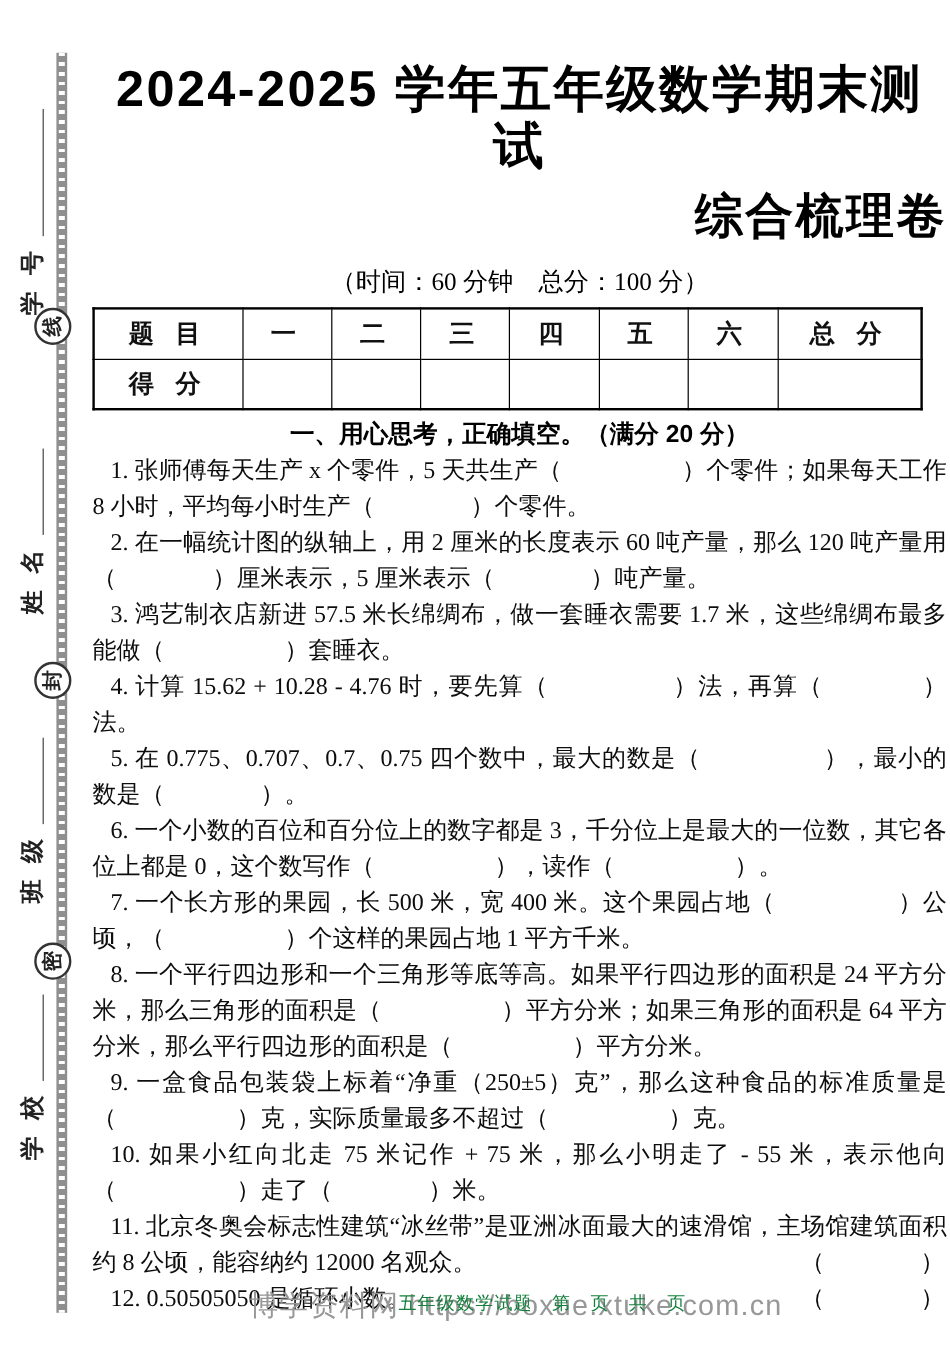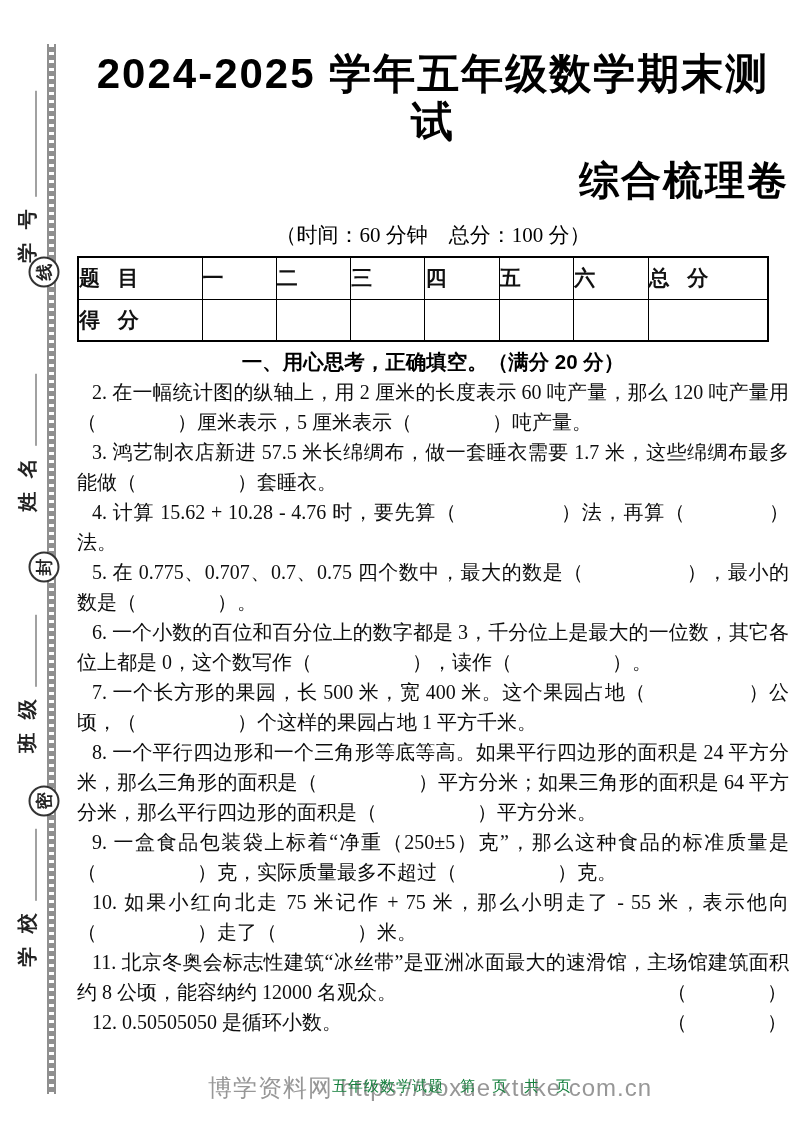--- a/index.html
+++ b/index.html
@@ -39,21 +39,21 @@
   .title1, .title2 {
     text-align:center; font-family:"Liberation Sans", sans-serif; font-weight:700; color:#000;
     letter-spacing:2px;
   }
   .title1 { margin-top:50px; font-size:42px; line-height:48px; }
   .title2 { margin-top:10px; font-size:40px; line-height:48px;text-align:right; }
   .subtitle { margin-top:18px; text-align:center; font-size:21px; line-height:26px; color:#000; }
 
   table.score { margin-top:8px; width:692px; border-collapse:collapse; table-layout:fixed; }
   table.score td {
-    border:1.5px solid #000; height:42px; vertical-align:middle;
+    border:1.5px solid #000; height:42px; text-align:center; vertical-align:middle;
     font-family:"Liberation Sans", sans-serif; font-weight:700; font-size:21px; letter-spacing:6px;
   }
   table.score td.rowhead { width:124px; }
   table.score td.lastcol { width:120px; }
   table.score { border:2px solid #000; }
 
   .sec-heading {
     margin-top:5px; font-family:"Liberation Sans", sans-serif; font-weight:700;
     font-size:20.5px; line-height:30px; color:#000;text-align:center;
   }
@@ -131,20 +131,21 @@
           <td></td>
           <td></td>
           <td></td>
           <td></td>
           <td class="lastcol"></td>
         </tr>
       </tbody>
     </table>
 
     <div class="sec-heading">一、用心思考，正确填空。（满分 20 分）</div>
+    <p class="q">1.  张师傅每天生产 x 个零件，5 天共生产（　　　　　）个零件；如果每天工作 8 小时，平均每小时生产（　　　　）个零件。</p>
     <p class="q">2.  在一幅统计图的纵轴上，用 2 厘米的长度表示 60 吨产量，那么 120 吨产量用（　　　　）厘米表示，5 厘米表示（　　　　）吨产量。</p>
     <p class="q">3.  鸿艺制衣店新进 57.5 米长绵绸布，做一套睡衣需要 1.7 米，这些绵绸布最多能做（　　　　　）套睡衣。</p>
     <p class="q">4.  计算 15.62 + 10.28 - 4.76 时，要先算（　　　　　）法，再算（　　　　）法。</p>
     <p class="q">5.  在 0.775、0.707、0.7、0.75 四个数中，最大的数是（　　　　　），最小的数是（　　　　）。</p>
     <p class="q">6.  一个小数的百位和百分位上的数字都是 3，千分位上是最大的一位数，其它各位上都是 0，这个数写作（　　　　　），读作（　　　　　）。</p>
     <p class="q">7.  一个长方形的果园，长 500 米，宽 400 米。这个果园占地（　　　　　）公顷，（　　　　　）个这样的果园占地 1 平方千米。</p>
     <p class="q">8.  一个平行四边形和一个三角形等底等高。如果平行四边形的面积是 24 平方分米，那么三角形的面积是（　　　　　）平方分米；如果三角形的面积是 64 平方分米，那么平行四边形的面积是（　　　　　）平方分米。</p>
     <p class="q">9.  一盒食品包装袋上标着“净重（250±5）克”，那么这种食品的标准质量是（　　　　　）克，实际质量最多不超过（　　　　　）克。</p>
     <p class="q">10.  如果小红向北走 75 米记作 + 75 米，那么小明走了 - 55 米，表示他向（　　　　　）走了（　　　　）米。</p>
 

